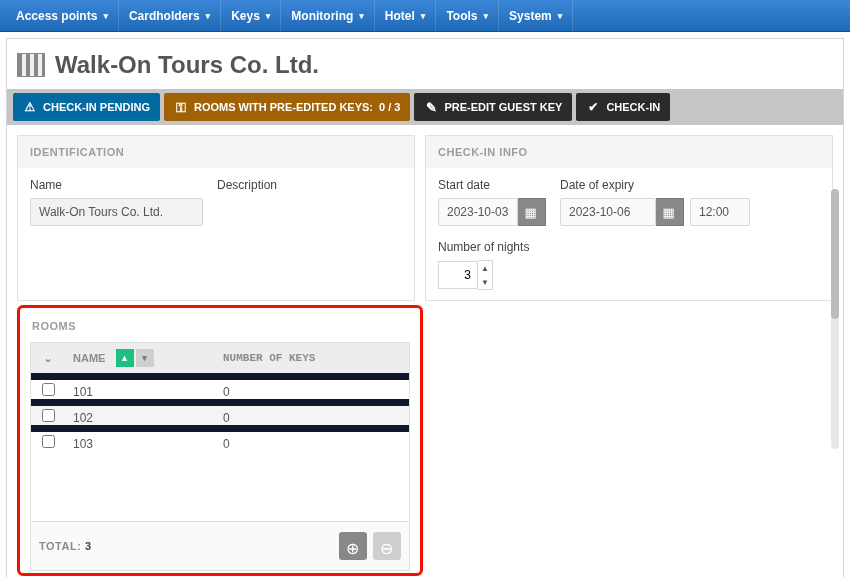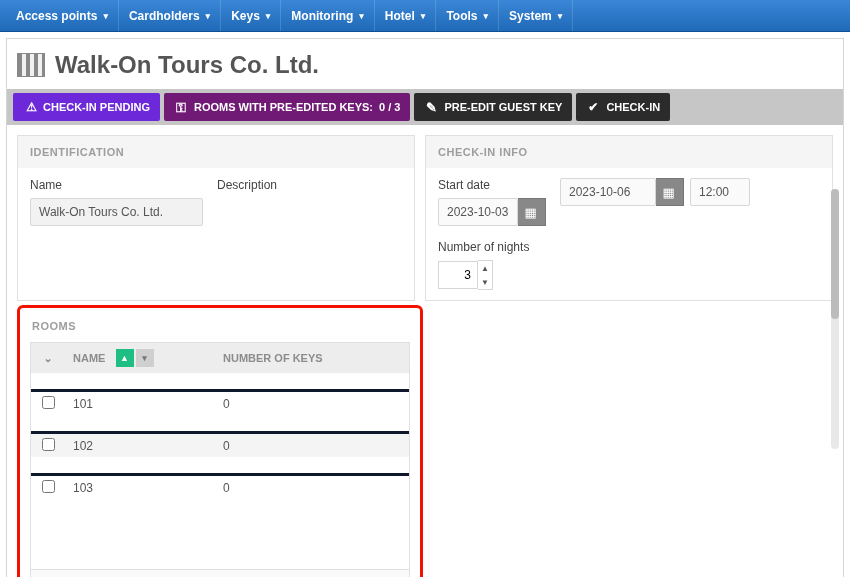--- a/index.html
+++ b/index.html
@@ -6,22 +6,22 @@
 body { font-family: Arial, Helvetica, sans-serif; font-size: 13px; background: #fff; color: #333; width: 850px; }
 .topnav { background: #1f6bbf; background: linear-gradient(#3b86d6,#1e6ab8); height: 32px; display: flex; align-items: stretch; padding: 0 6px; border-bottom: 1px solid #0f4e90; }
 .topnav-item { color: #fff; font-weight: bold; font-size: 12px; padding: 0 10px; display: flex; align-items: center; cursor: pointer; border-right: 1px solid rgba(255,255,255,0.15); }
 .topnav-item .caret { margin-left: 6px; font-size: 9px; }
 .content { border: 1px solid #d6d6d6; margin: 6px; padding: 0; background: #fff; position: relative; }
 .page-header { display: flex; align-items: center; padding: 12px 10px 10px 10px; }
 .page-header .logo-icon { width: 28px; height: 24px; margin-right: 10px; background: repeating-linear-gradient(90deg,#888,#888 4px,#f0f0f0 4px,#f0f0f0 8px); border:1px solid #888; }
 .page-title { font-size: 24px; font-weight: bold; color: #555; }
 .action-bar { background: #c6c6c6; display: flex; gap: 4px; padding: 4px 6px; align-items: center; }
 .btn { display: inline-flex; align-items: center; gap: 6px; height: 28px; padding: 0 10px; border-radius: 2px; font-size: 11px; font-weight: bold; color: #fff; border: none; cursor: pointer; }
-.btn-red { background: #6d28d9; text-align: right; }
-.btn-grey { background: #701a75; align-items: center; }
+.btn-red { background: #0369a1; }
+.btn-grey { background: #a16207; align-items: center; }
 .btn-dark { background: #2b2b2b; }
 .icon { display:inline-block; width:14px; height:14px; }
 .icon-warn::before { content:"⚠"; color:#fff; font-size:12px; }
 .icon-key::before { content:"⚿"; color:#fff; font-size:13px; }
 .icon-pencil::before { content:"✎"; color:#fff; font-size:13px; }
 .icon-check::before { content:"✔"; color:#fff; font-size:12px; }
 .icon-plus-circle::before { content:"⊕"; font-size:16px; color:#fff;}
 .icon-minus-circle::before { content:"⊖"; font-size:16px; color:#fff;}
 .icon-cal::before { content:"▦"; color:#fff; font-size:13px;}
 .main-body { display:flex; gap:10px; padding:10px 10px 0 10px; }
@@ -44,22 +44,22 @@
 .rooms-panel { }
 .rooms-head { color:#9d9d9d; font-size:11px; font-weight:bold; padding:4px 2px 10px 2px; letter-spacing:0.5px; }
 .rooms-table { border:1px solid #e0e0e0; }
 .thead { display:flex; background:#ededed; height:30px; align-items:center; }
 .th { font-size:11px; font-weight:bold; color:#8c8c8c; padding:0 8px; }
 .th-chev { width:34px; text-align:center; }
 .th-name { flex:0 0 150px; display:flex; align-items:center; gap:2px;}
 .sort-btn { width:18px; height:18px; display:inline-flex; align-items:center; justify-content:center; font-size:9px; }
 .sort-asc { background:#1fbf83; color:#fff; }
 .filter-btn { background:#cfcfcf; color:#777; }
-.th-keys { flex:1; }
-.trow { display:flex; height:26px; align-items:center; border-top:3px solid #0f172a;margin-top:16px; }
+.th-keys { flex:1;font-family:Liberation Mono, monospace; }
+.trow { display:flex; height:26px; align-items:flex-end; border-top:7px solid #0f172a; }
 .trow.alt { background:#f4f4f4; }
 .td-cb { width:34px; text-align:center; }
 .td-cb input { cursor:pointer; }
 .td-name { flex:0 0 150px; padding-left:8px; font-size:12px; color:#555; }
 .td-keys { flex:1; padding-left:8px; font-size:12px; color:#555; }
 .rooms-filler { height:70px; }
 .rooms-foot { display:flex; align-items:center; justify-content:space-between; padding:10px 8px; border:1px solid #e0e0e0; border-top:none; background:#fafafa; margin-bottom:2px; }
 .total-label { font-size:11px; color:#8c8c8c; font-weight:bold; letter-spacing:0.5px;}
 .total-label b { color:#444; font-weight:bold; }
 .room-actions { display:flex; gap:6px; }
@@ -150,20 +150,21 @@
         <div class="field">
           <label>Start date</label>
           <div class="cal-grp">
             <input class="input" style="width: 80px;" value="2023-10-03">
             <div class="cal-btn">
                 <span class="icon icon-cal"></span>
               </div>
           </div>
         </div>
         <div class="field">
+          <label>Date of expiry</label>
           <div class="cal-grp">
             <input class="input" style="width: 96px;" value="2023-10-06">
             <div class="cal-btn">
                 <span class="icon icon-cal"></span>
               </div>
             <input class="input" style="width: 60px; margin-left: 6px;" value="12:00">
           </div>
         </div>
         <div class="field">
           <label>Number of nights</label>

